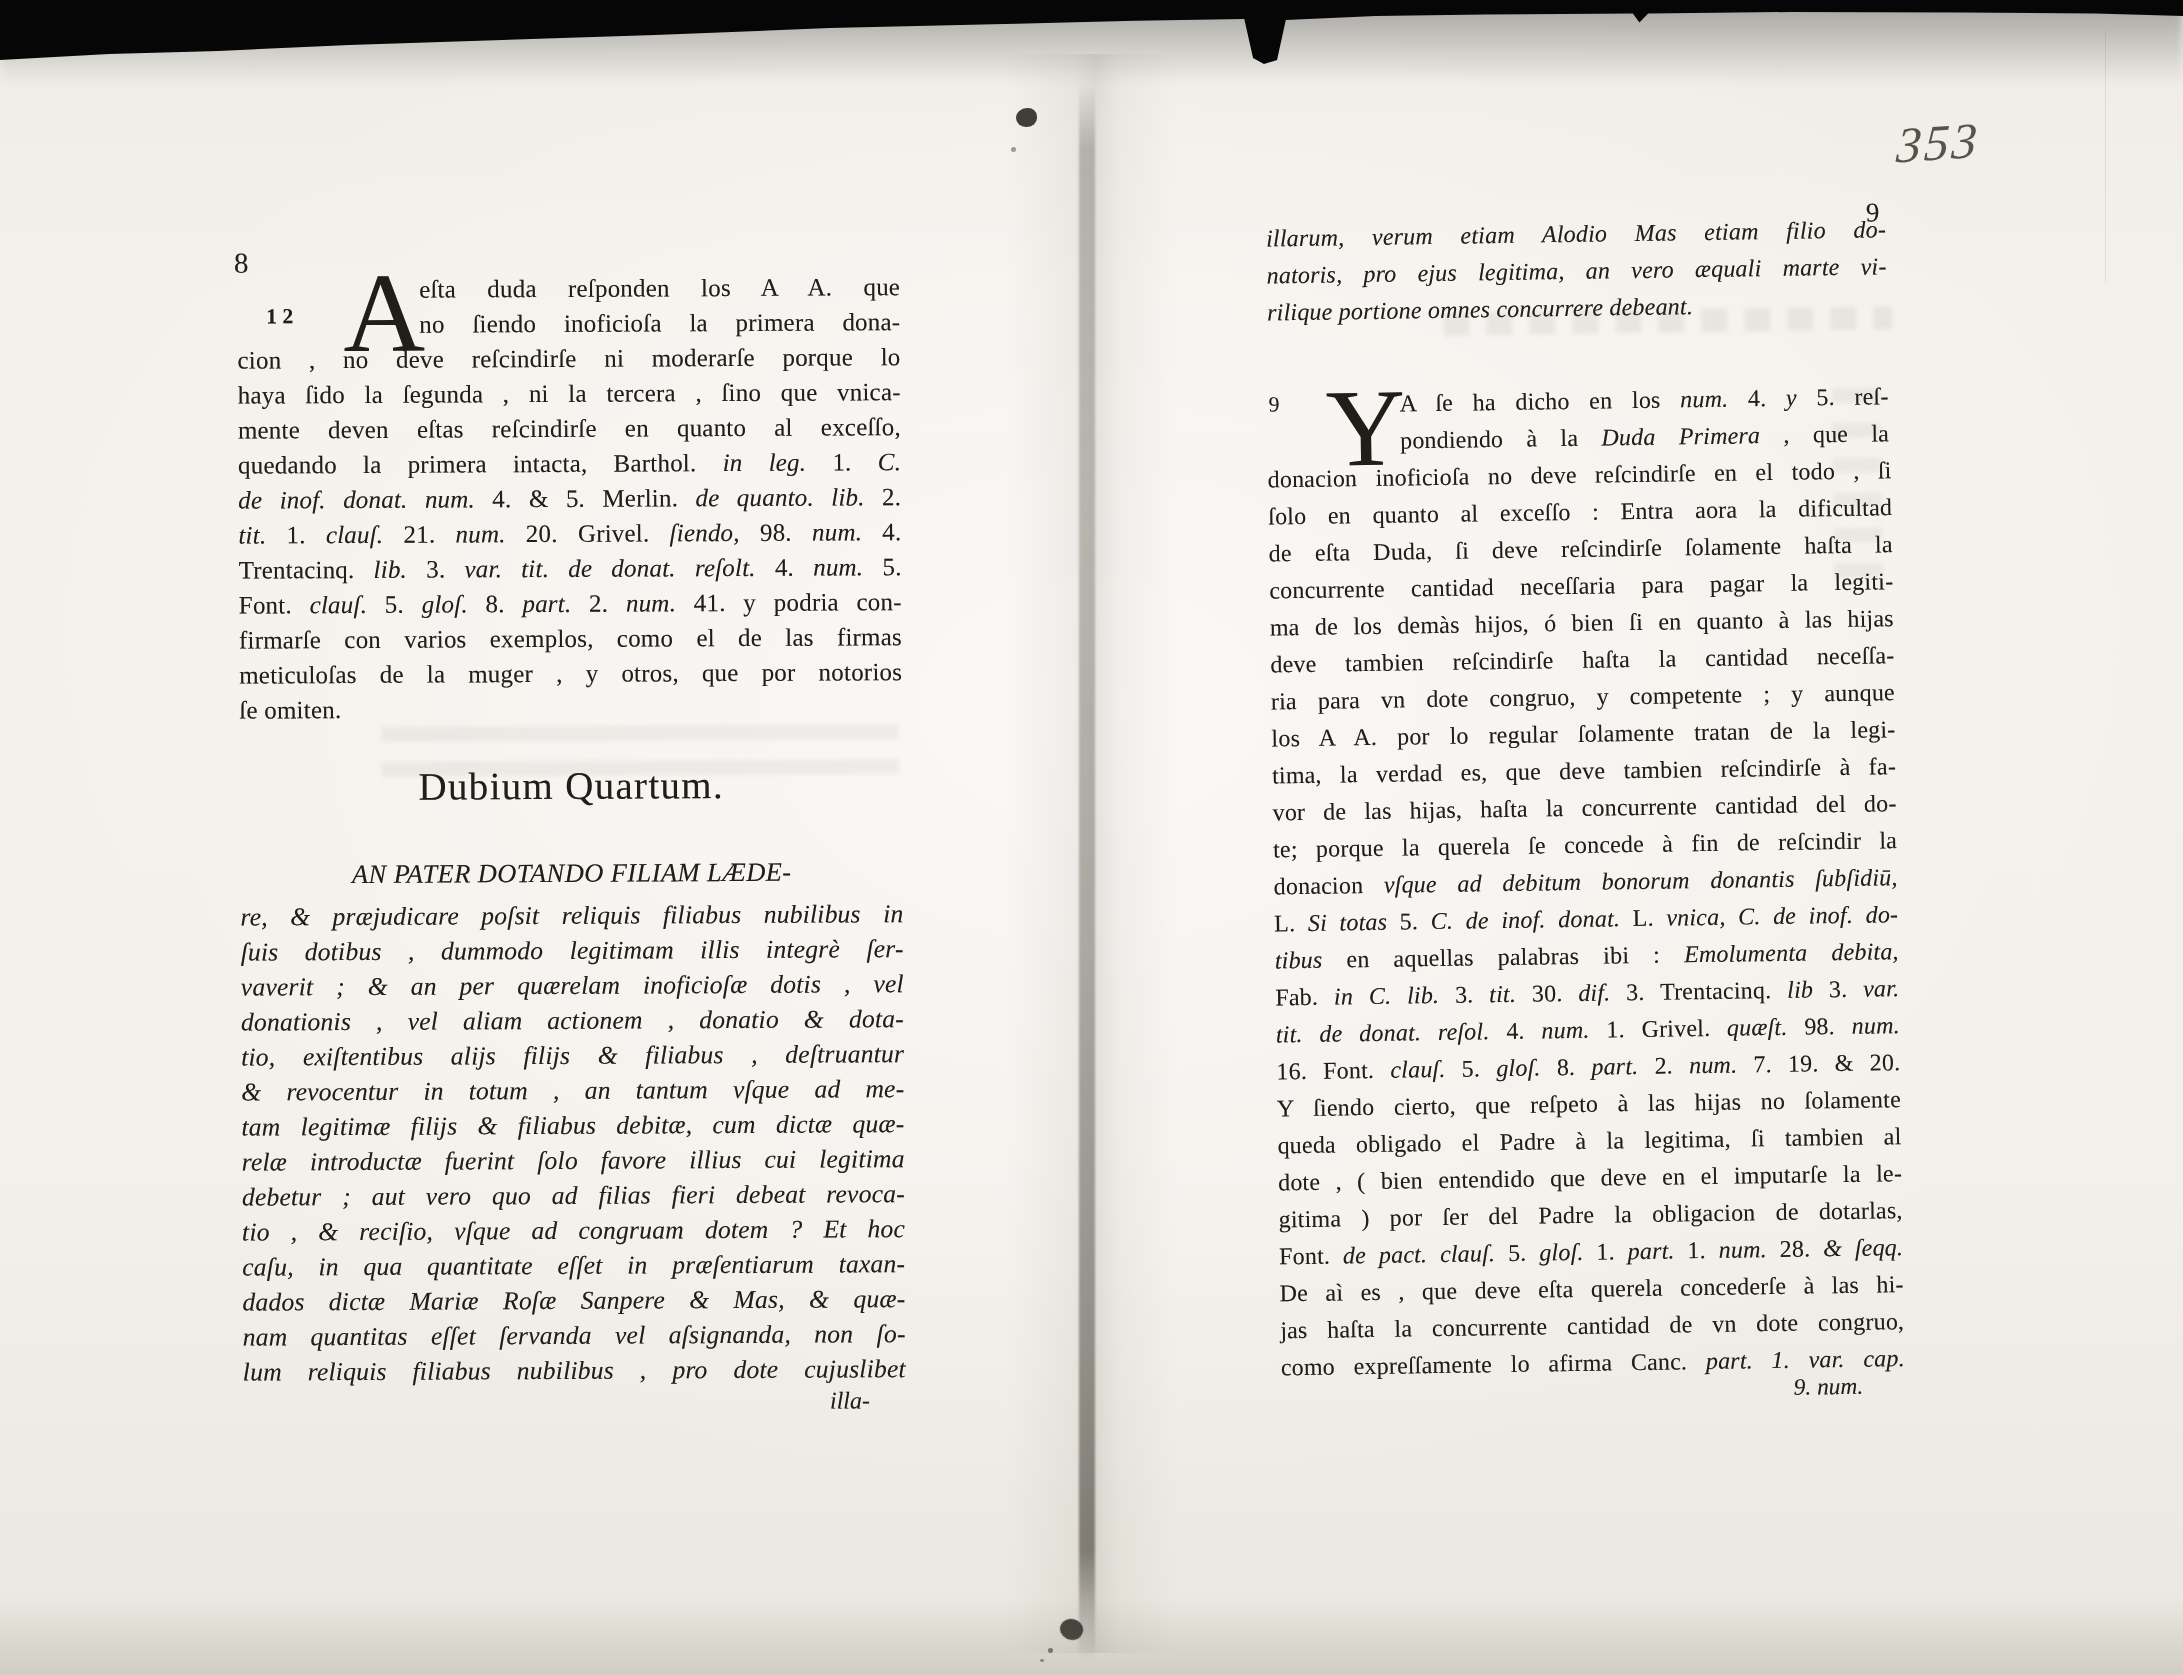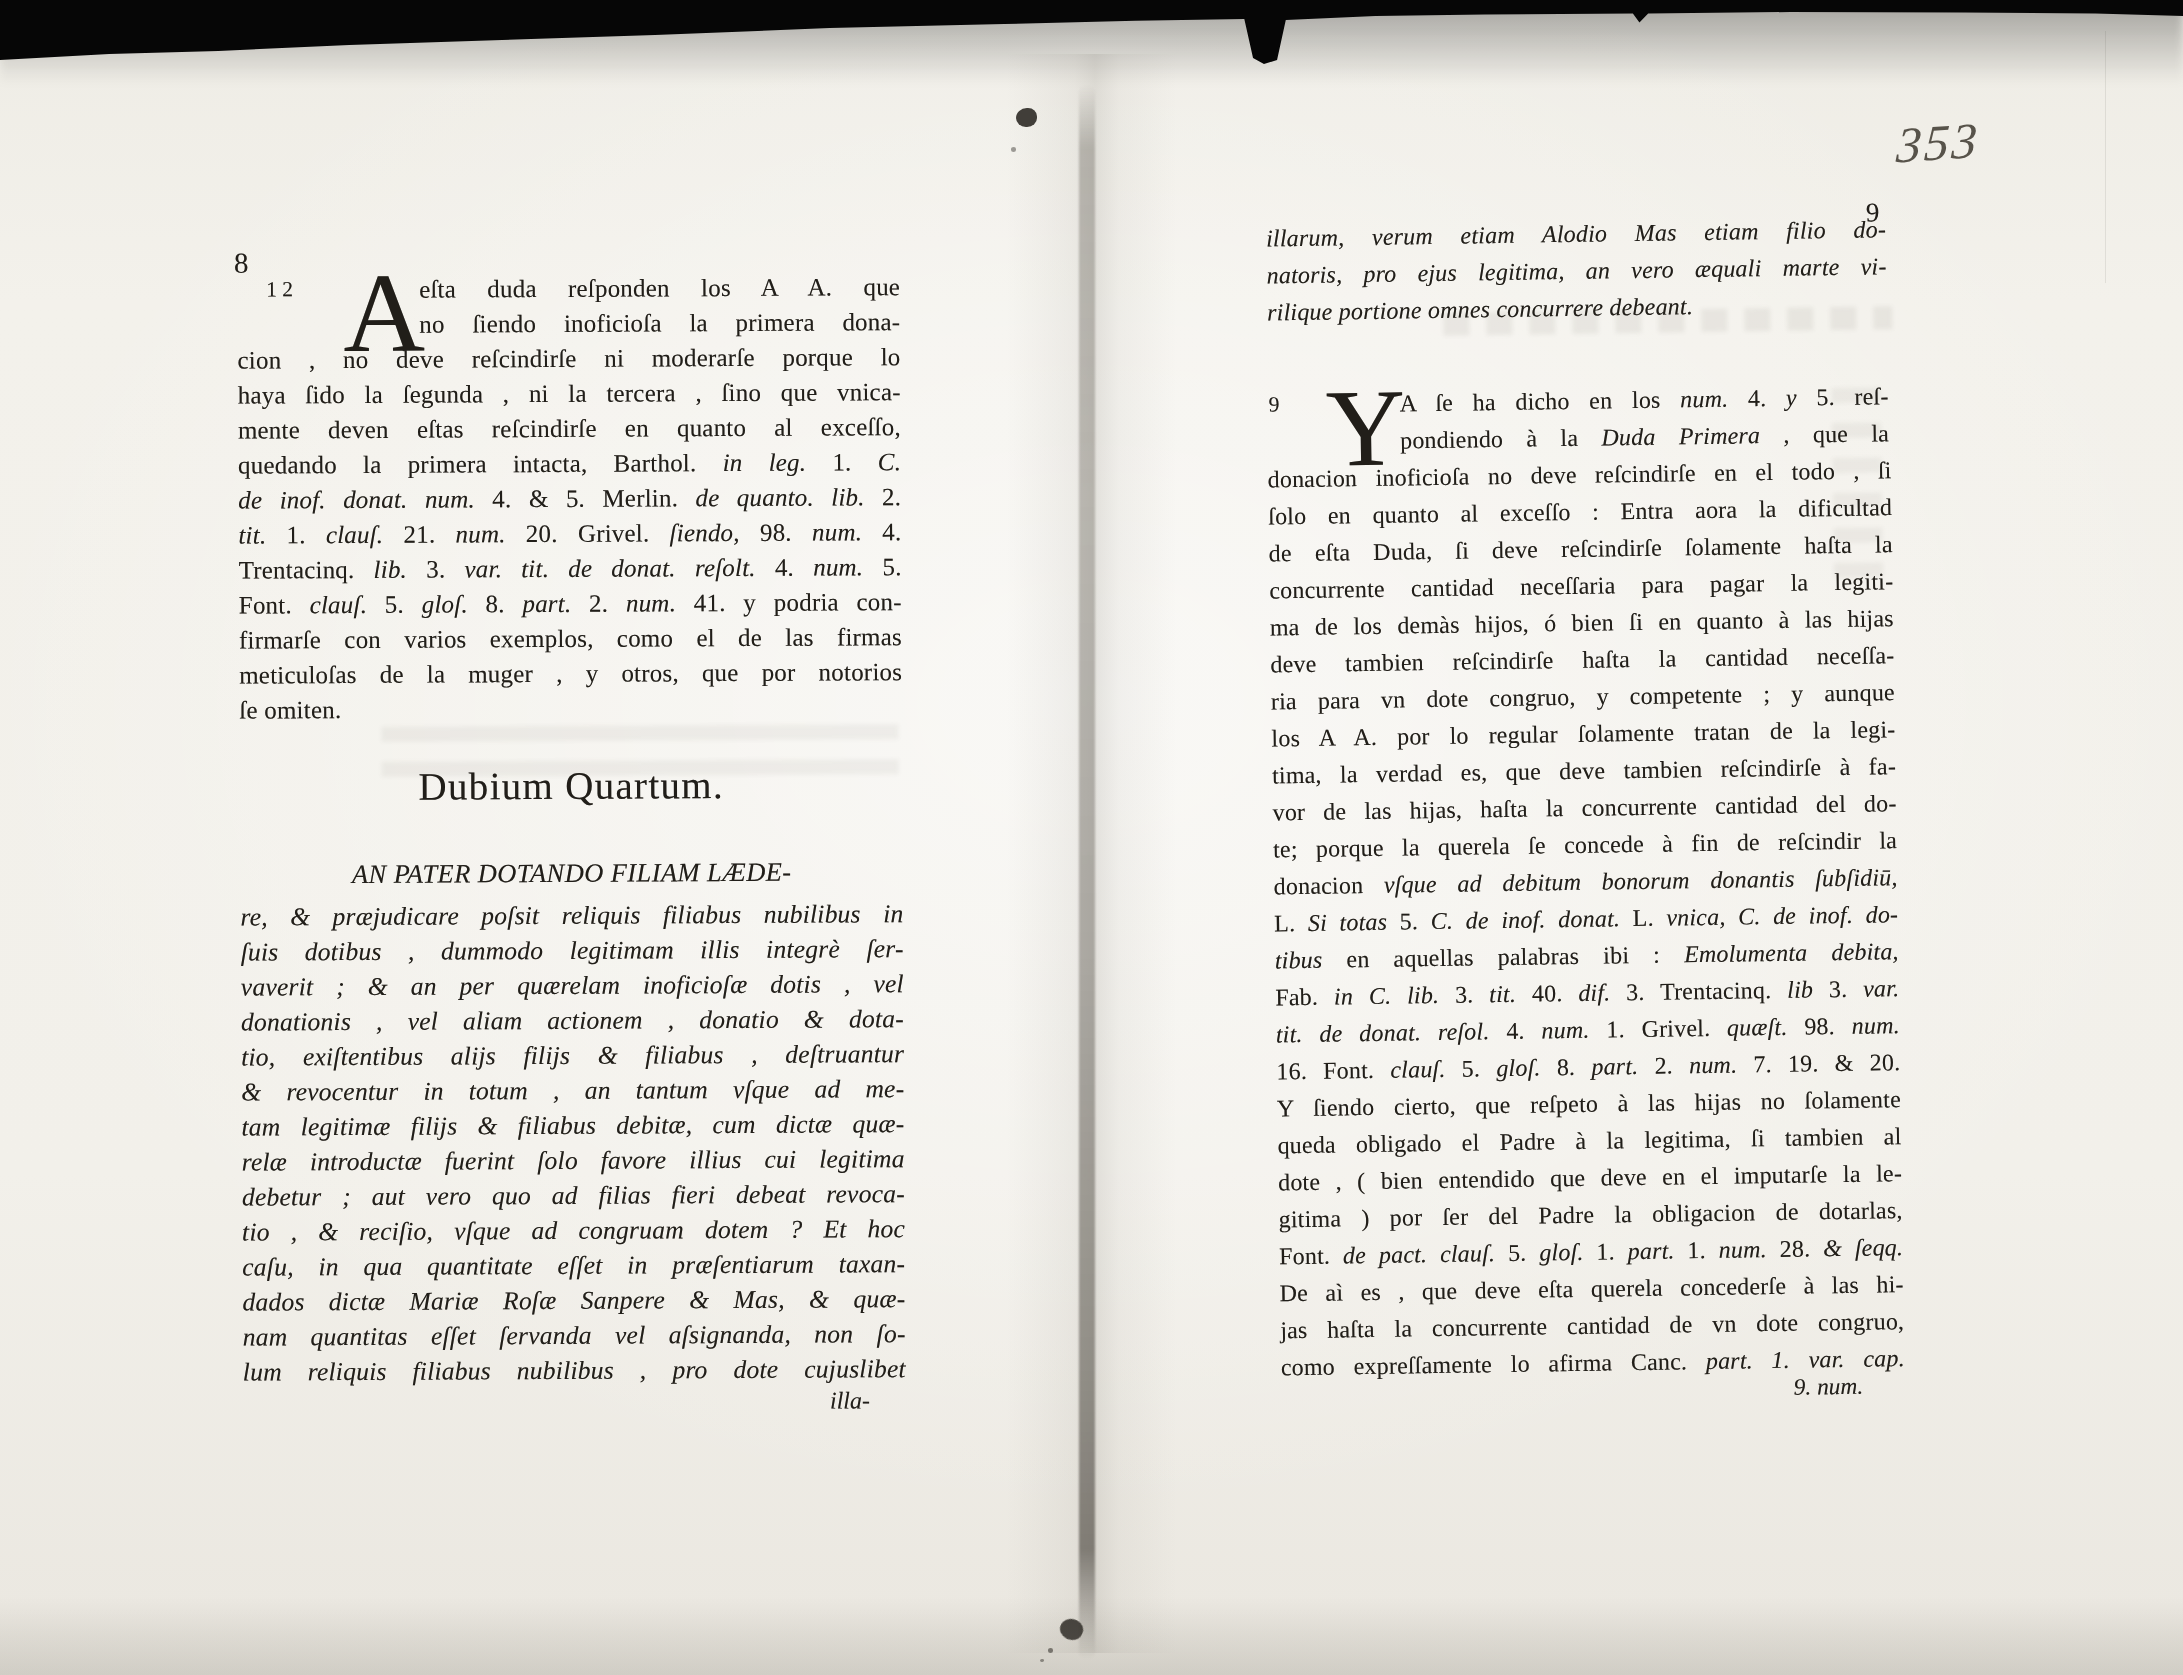--- a/index.html
+++ b/index.html
@@ -75,21 +75,21 @@
   <div id="blot-top-dot" class="blot"></div>
   <div id="blot-bottom" class="blot"></div>
   <div id="blot-b-dot1" class="blot"></div>
   <div id="blot-b-dot2" class="blot"></div>
   <div id="page-edge-line"></div>
   <div id="bottom-shade"></div>
 
   <div id="left-page" class="pagewrap">
     <div class="ghost lines2" style="left:382px;top:726px;width:517px;height:58px;"></div>
     <div class="abs pagenum ink" style="left:237px;top:245px;">8</div>
-    <div class="abs paranum ink" style="left:269px;top:276px;">12</div>
+    <div class="abs paranum ink" style="left:269px;top:303px;font-weight:bold;">12</div>
     <div class="abs dropcap ink" style="left:346px;top:255px;">A</div>
     <div class="abs hang lines ink" style="left:422px;top:271px;width:481px;">
         <div class="tline"><span>eſta duda reſponden los A A. que</span></div>
         <div class="tline"><span>no ſiendo inoficioſa la primera dona-</span></div>
       </div>
     <div id="lp-main" class="abs lines endshort ink" style="left:240px;top:341px;width:663px;">
         <div class="tline"><span>cion , no deve reſcindirſe ni moderarſe porque lo</span></div>
         <div class="tline"><span>haya ſido la ſegunda , ni la tercera , ſino que vnica-</span></div>
         <div class="tline"><span>mente deven eſtas reſcindirſe en quanto al exceſſo,</span></div>
         <div class="tline"><span>quedando la primera intacta, Barthol. </span><span class="it">in leg.</span><span> 1. </span><span class="it">C.</span></div>
@@ -146,21 +146,21 @@
         <div class="tline"><span>ma de los demàs hijos, ó bien ſi en quanto à las hijas</span></div>
         <div class="tline"><span>deve tambien reſcindirſe haſta la cantidad neceſſa-</span></div>
         <div class="tline"><span>ria para vn dote congruo, y competente ; y aunque</span></div>
         <div class="tline"><span>los A A. por lo regular ſolamente tratan de la legi-</span></div>
         <div class="tline"><span>tima, la verdad es, que deve tambien reſcindirſe à fa-</span></div>
         <div class="tline"><span>vor de las hijas, haſta la concurrente cantidad del do-</span></div>
         <div class="tline"><span>te; porque la querela ſe concede à fin de reſcindir la</span></div>
         <div class="tline"><span>donacion </span><span class="it">vſque ad debitum bonorum donantis ſubſidiū,</span></div>
         <div class="tline"><span>L. </span><span class="it">Si totas</span><span> 5. </span><span class="it">C. de inof. donat.</span><span> L. </span><span class="it">vnica, C. de inof. do-</span></div>
         <div class="tline"><span class="it">tibus</span><span> en aquellas palabras ibi : </span><span class="it">Emolumenta debita,</span></div>
-        <div class="tline"><span>Fab. </span><span class="it">in C. lib.</span><span> 3. </span><span class="it">tit.</span><span> 40. </span><span class="it">dif.</span><span> 3. Trentacinq. </span><span class="it">lib</span><span> 3. </span><span class="it">var.</span></div>
+        <div class="tline"><span>Fab. </span><span class="it">in C. lib.</span><span> 3. </span><span class="it">tit.</span><span> 30. </span><span class="it">dif.</span><span> 3. Trentacinq. </span><span class="it">lib</span><span> 3. </span><span class="it">var.</span></div>
         <div class="tline"><span class="it">tit. de donat. reſol.</span><span> 4. </span><span class="it">num.</span><span> 1. Grivel. </span><span class="it">quæſt.</span><span> 98. </span><span class="it">num.</span></div>
         <div class="tline"><span>16. Font. </span><span class="it">clauſ.</span><span> 5. </span><span class="it">gloſ.</span><span> 8. </span><span class="it">part.</span><span> 2. </span><span class="it">num.</span><span> 7. 19. &amp; 20.</span></div>
         <div class="tline"><span>Y ſiendo cierto, que reſpeto à las hijas no ſolamente</span></div>
         <div class="tline"><span>queda obligado el Padre à la legitima, ſi tambien al</span></div>
         <div class="tline"><span>dote , ( bien entendido que deve en el imputarſe la le-</span></div>
         <div class="tline"><span>gitima ) por ſer del Padre la obligacion de dotarlas,</span></div>
         <div class="tline"><span>Font. </span><span class="it">de pact. clauſ.</span><span> 5. </span><span class="it">gloſ.</span><span> 1. </span><span class="it">part.</span><span> 1. </span><span class="it">num.</span><span> 28. </span><span class="it">&amp; ſeqq.</span></div>
         <div class="tline"><span>De aì es , que deve eſta querela concederſe à las hi-</span></div>
         <div class="tline"><span>jas haſta la concurrente cantidad de vn dote congruo,</span></div>
         <div class="tline"><span>como expreſſamente lo afirma Canc. </span><span class="it">part. 1. var. cap.</span></div>

